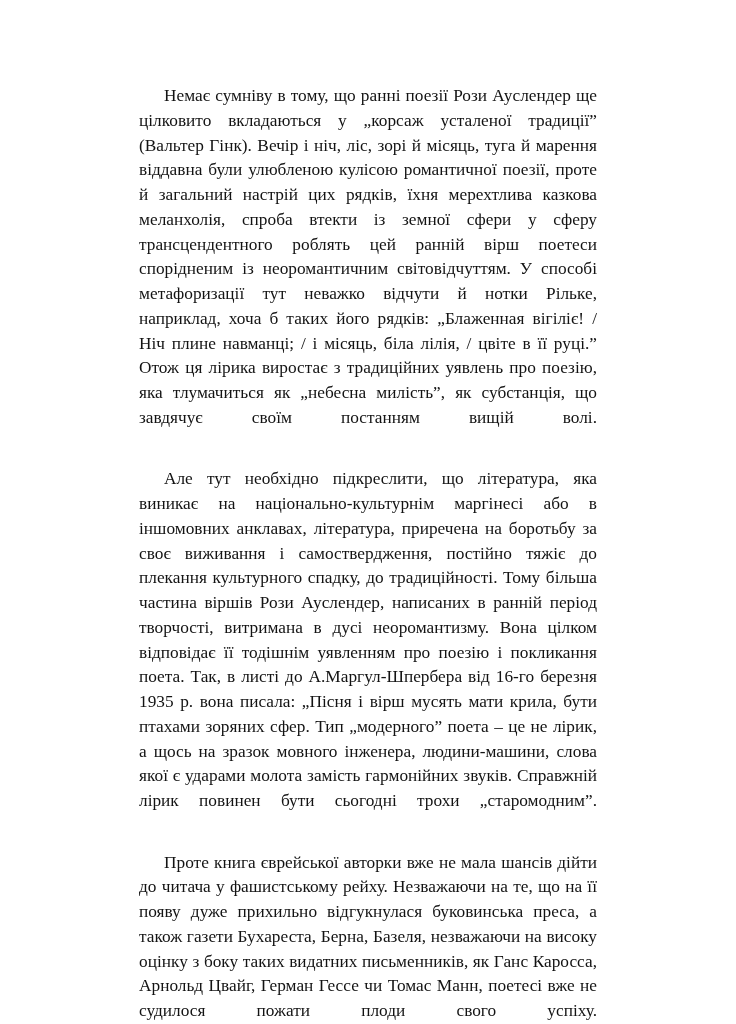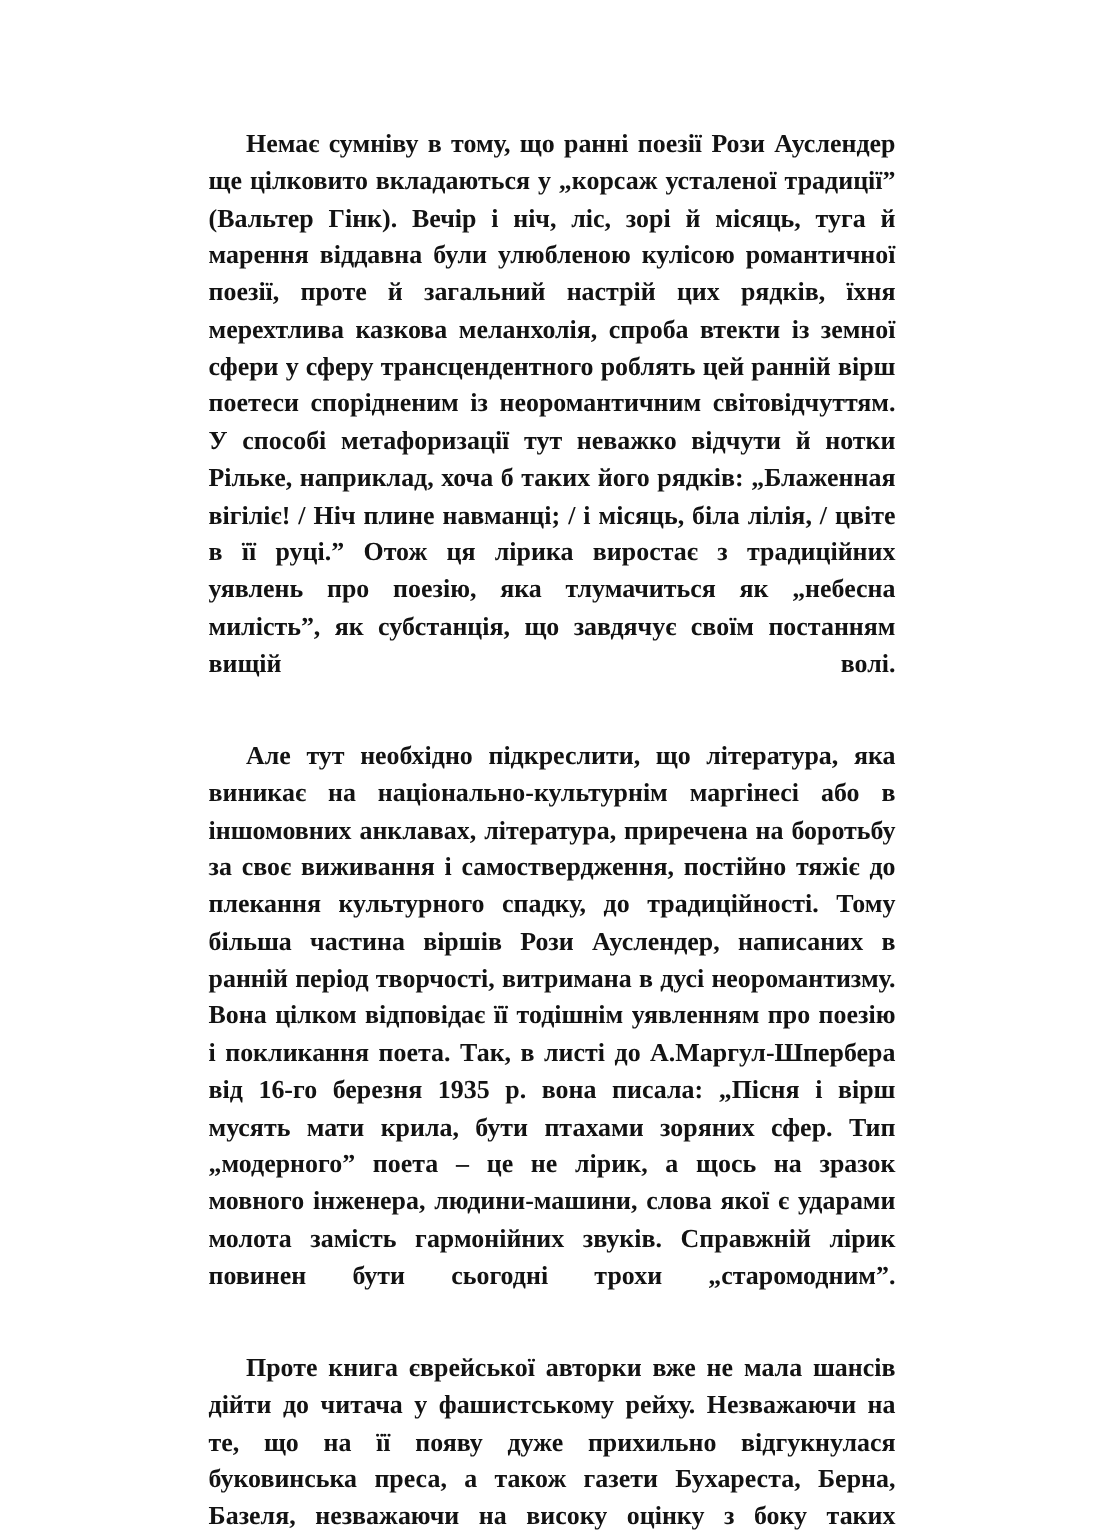--- a/index.html
+++ b/index.html
@@ -16,21 +16,20 @@
     overflow: hidden;
   }
 
   #page {
     position: absolute;
     left: 0;
     top: 0;
     width: 736px;
     height: 728px;
     background: #ffffff;
-    font-weight: bold;
   }
 
   #textblock {
     position: absolute;
     left: 139px;
     top: 84px;
     width: 458px;
   }
 
   p.body-par {

